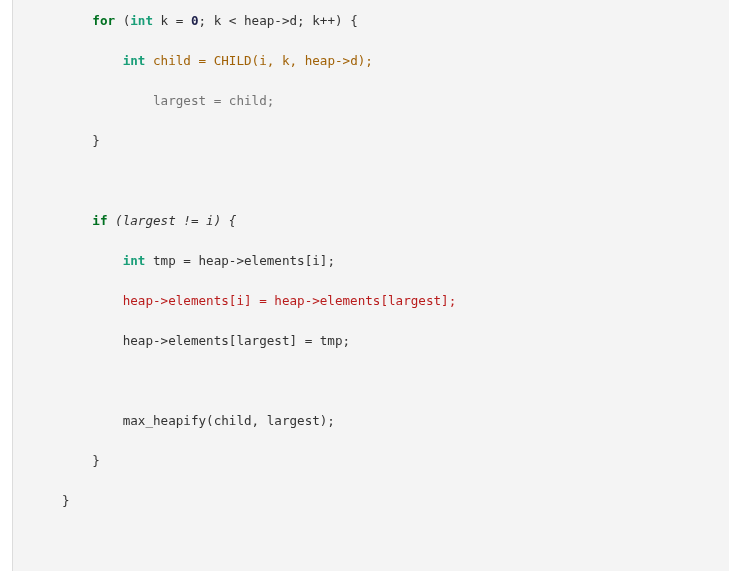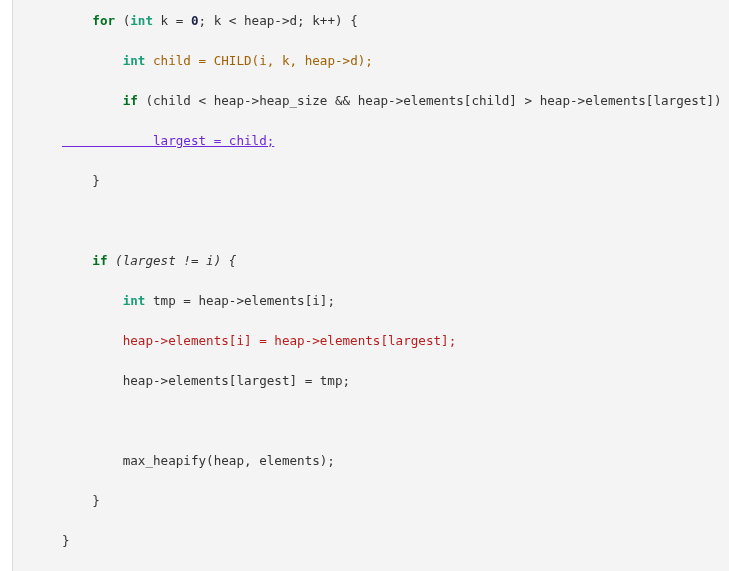--- a/index.html
+++ b/index.html
@@ -57,30 +57,29 @@
 
   .line { display: block; min-height: 20px; margin-left: 38px; }
 </style>
 </head>
 <body>
 
 <div id="page" style="background: rgb(255, 255, 255);">
   <div id="code-block" style="background: rgb(244, 244, 244); border-left-color: rgb(220, 220, 220);">
     <pre id="code-pre"><span class="line"><span class="tok-plain" style="color: rgb(51, 51, 51);">    </span><span class="tok-kw" style="color: rgb(0, 112, 32); font-weight: bold;">for</span><span class="tok-plain" style="color: rgb(51, 51, 51);"> (</span><span class="tok-type" style="color: rgb(26, 158, 120); font-weight: bold;">int</span><span class="tok-plain" style="color: rgb(51, 51, 51);"> k = </span><span class="tok-num" style="color: rgb(32, 35, 77); font-weight: bold;">0</span><span class="tok-plain" style="color: rgb(51, 51, 51);">; k &lt; heap-&gt;d; k++) {</span></span>
 <span class="line"><span class="tok-plain" style="color: rgb(51, 51, 51);">        </span><span class="tok-type" style="color: rgb(26, 158, 120); font-weight: bold;">int</span><span class="tok-plain" style="color: #a16207;"> child = CHILD(i, k, heap-&gt;d);</span></span>
-<span class="line"><span class="tok-plain" style="color: rgb(51, 51, 51);">        </span><span class="tok-kw" style="color: rgb(0, 112, 32); font-weight: bold;">if</span><span class="tok-plain" style="color: rgb(51, 51, 51);"> (child &lt; heap-&gt;heap_size &amp;&amp; heap-&gt;elements[child] &gt; heap-&gt;elements[largest])</span></span>
-<span class="line"><span class="tok-plain" style="color: #6d28d9; text-decoration: underline;">            largest = child;</span></span>
+<span class="line"><span class="tok-plain" style="color: #737373;">            largest = child;</span></span>
 <span class="line"><span class="tok-plain" style="color: rgb(51, 51, 51);">    }</span></span>
 <span class="line">&nbsp;</span>
 <span class="line"><span class="tok-plain" style="color: rgb(51, 51, 51);">    </span><span class="tok-kw" style="color: rgb(0, 112, 32); font-weight: bold;">if</span><span class="tok-plain" style="color: rgb(51, 51, 51); font-style: italic;"> (largest != i) {</span></span>
 <span class="line"><span class="tok-plain" style="color: rgb(51, 51, 51);">        </span><span class="tok-type" style="color: rgb(26, 158, 120); font-weight: bold;">int</span><span class="tok-plain" style="color: rgb(51, 51, 51); text-align: right;"> tmp = heap-&gt;elements[i];</span></span>
 <span class="line"><span class="tok-plain" style="color: #b91c1c;">        heap-&gt;elements[i] = heap-&gt;elements[largest];</span></span>
 <span class="line"><span class="tok-plain" style="color: rgb(51, 51, 51);">        heap-&gt;elements[largest] = tmp;</span></span>
 <span class="line">&nbsp;</span>
-<span class="line"><span class="tok-plain" style="color: rgb(51, 51, 51);">        max_heapify(heap, elements);</span></span>
+<span class="line"><span class="tok-plain" style="color: rgb(51, 51, 51);">        max_heapify(child, largest);</span></span>
 <span class="line"><span class="tok-plain" style="color: rgb(51, 51, 51);">    }</span></span>
 <span class="line"><span class="tok-plain" style="color: rgb(51, 51, 51);">}</span></span>
 
 
 
 
 
 
 
 

